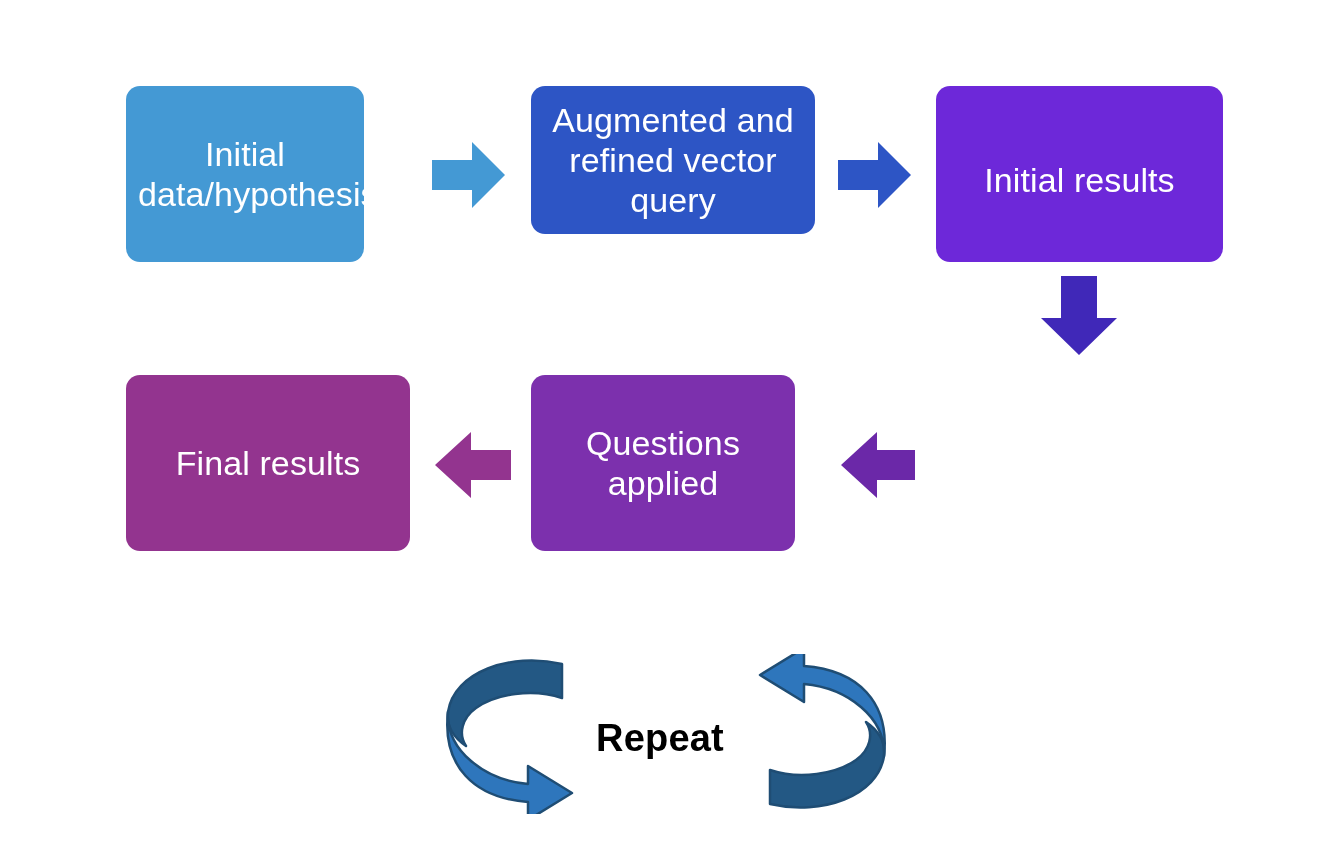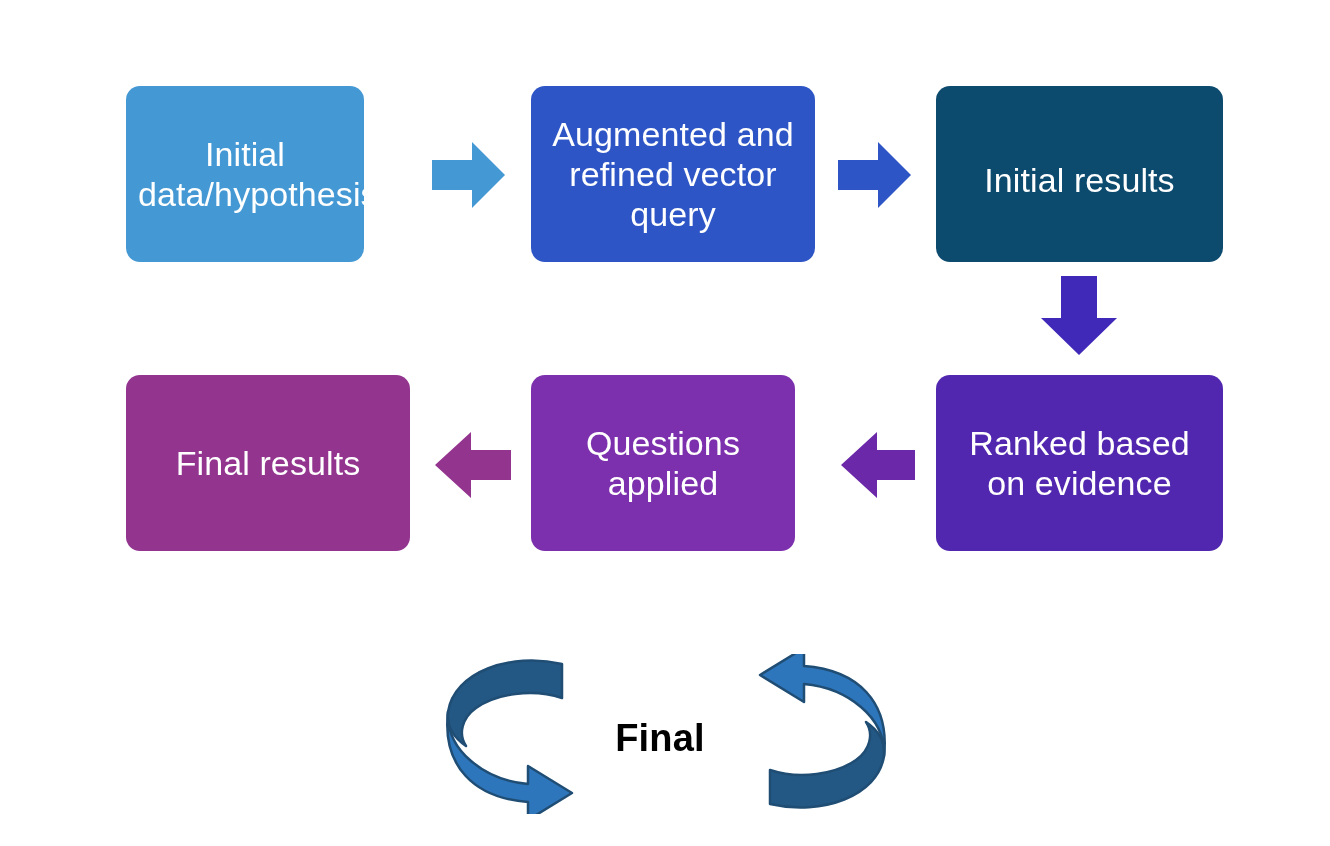--- a/index.html
+++ b/index.html
@@ -33,21 +33,21 @@
     line-height: 1.18;
     font-weight: 400;
     letter-spacing: 0.1px;
     box-sizing: border-box;
     padding: 6px 12px;
     user-select: none;
   }
   .box .box-label { display: block; width: 100%; }
 
   #box-initial-data      { left: 126px; top: 86px;  width: 238px; height: 176px; }
-  #box-augmented-query   { left: 531px; top: 86px;  width: 284px; height: 176px; }
+  #box-augmented-query   { left: 531px; top: 86px;  width: 284px; height: 148px; }
   #box-initial-results   { left: 936px; top: 86px;  width: 287px; height: 176px; }
   #box-ranked-evidence   { left: 936px; top: 375px; width: 287px; height: 176px; }
   #box-questions-applied { left: 531px; top: 375px; width: 264px; height: 176px; }
   #box-final-results     { left: 126px; top: 375px; width: 284px; height: 176px; }
 
   
   #box-initial-results .box-label { transform: translateY(6px); }
 
   
   .arrow {
@@ -98,21 +98,21 @@
   </svg>
 
   <div class="box" id="box-augmented-query" style="background: rgb(45, 85, 197);">
     <span class="box-label">Augmented and<br>refined vector<br>query</span>
   </div>
 
   <svg class="arrow" id="arrow-2" viewBox="0 0 74 70">
     <polygon points="0,20 40,20 40,2 73,35 40,68 40,50 0,50" fill="#2d55c5"></polygon>
   </svg>
 
-  <div class="box" id="box-initial-results" style="background: #0c4a6e;">
+  <div class="box" id="box-initial-results" style="background: #6d28d9;">
     <span class="box-label">Initial results</span>
   </div>
 
   <svg class="arrow" id="arrow-3" viewBox="0 0 78 80">
     <polygon points="21,0 57,0 57,42 77,42 39,79 1,42 21,42" fill="#4028b8"></polygon>
   </svg>
 
   <div class="box" id="box-final-results" style="background: rgb(147, 52, 143);">
     <span class="box-label">Final results</span>
   </div>
@@ -122,23 +122,20 @@
   </svg>
 
   <div class="box" id="box-questions-applied" style="background: rgb(124, 48, 173);">
     <span class="box-label">Questions<br>applied</span>
   </div>
 
   <svg class="arrow" id="arrow-4" viewBox="0 0 76 70">
     <polygon points="75,20 37,20 37,2 1,35 37,68 37,50 75,50" fill="#6b28a8"></polygon>
   </svg>
 
-  <div class="box" id="box-ranked-evidence" style="background: rgb(82, 39, 175);">
-    <span class="box-label">Ranked based<br>on evidence</span>
-  </div>
 
   <div id="repeat-group">
 
     <svg id="repeat-arrow-left" viewBox="0 0 150 160">
 
       <path d="M 122 10
                C 70 -2, 14 18, 8 58
                C 6 72, 14 84, 26 92
                C 18 80, 22 64, 36 54
                C 56 40, 92 34, 122 44
@@ -147,21 +144,21 @@
       <path d="M 8 58
                C 6 96, 44 126, 88 130
                L 88 112
                L 132 139
                L 88 166
                L 88 148
                C 34 144, 2 112, 8 58
                Z" fill="#2e76bc" stroke="#1f4d74" stroke-width="2.5" stroke-linejoin="round"></path>
     </svg>
 
-    <div id="repeat-label">Final</div>
+    <div id="repeat-label">Repeat</div>
 
     <svg id="repeat-arrow-right" viewBox="0 0 150 160">
 
       <path d="M 28 150
                C 80 162, 136 142, 142 102
                C 144 88, 136 76, 124 68
                C 132 80, 128 96, 114 106
                C 94 120, 58 126, 28 116
                Z" fill="#235884" stroke="#1f4d74" stroke-width="2.5" stroke-linejoin="round"></path>
 

